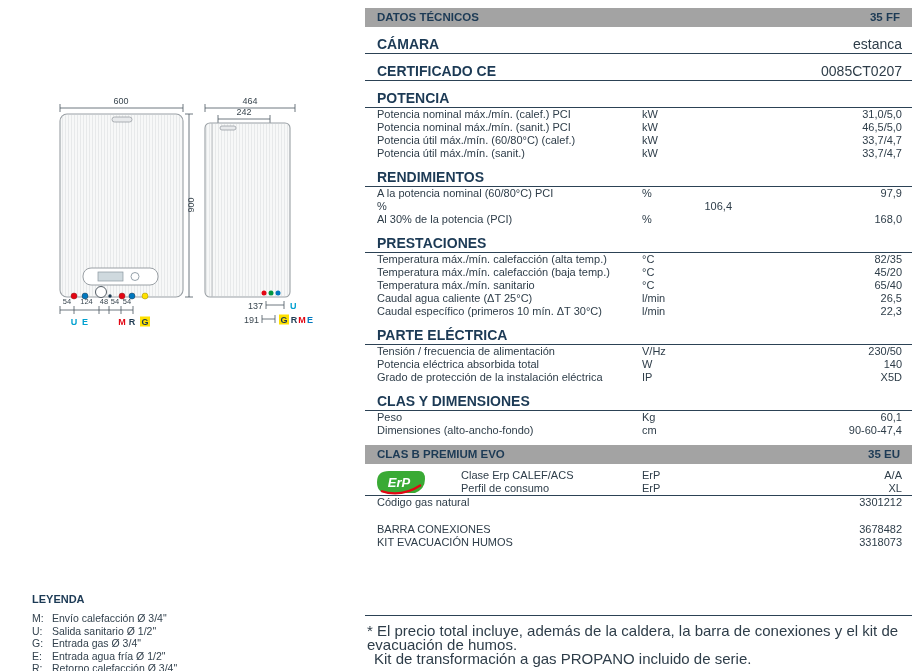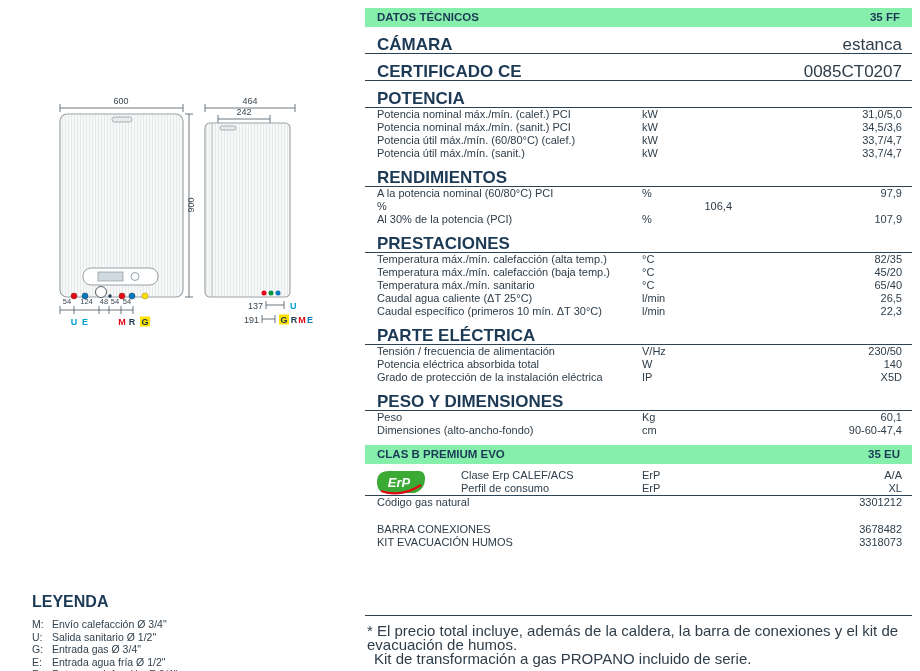--- a/index.html
+++ b/index.html
@@ -3,32 +3,32 @@
 <meta charset="utf-8">
 <style>
   html,body{margin:0;padding:0;background:#fff;}
   body{width:920px;height:671px;overflow:hidden;font-family:"Liberation Sans",sans-serif;color:#2e3d49;}
   .page{display:flex;width:920px;height:671px;position:relative;}
 
   
   .left-panel{width:363px;position:relative;flex:none;}
   .diagram-svg{position:absolute;left:28px;top:92px;}
   .legend{position:absolute;left:32px;top:593px;}
-  .legend-title{font-size:16px;font-weight:bold;color:#1c3a55;margin-bottom:7px;}
+  .legend-title{font-size:11px;font-weight:bold;color:#1c3a55;margin-bottom:7px;}
   .legend-item{display:flex;font-size:10.5px;line-height:12.5px;color:#33424e;}
   .legend-key{width:20px;flex:none;}
 
   
   .right-panel{width:557px;flex:none;box-sizing:border-box;padding:8px 8px 0 2px;}
-  .bar{background:#86efac;display:flex;justify-content:space-between;align-items:center;
+  .bar{background:#a3a3a3;display:flex;justify-content:space-between;align-items:center;
        padding:3px 12px;font-size:11.5px;font-weight:bold;color:#1c3a55;line-height:13px;}
   .bar2{margin-top:8px;gap:9px;}
   .section{margin-top:9px;}
   .section-header{display:flex;justify-content:space-between;border-bottom:1px solid #2c4255;
-                  padding:2px 10px 2px 12px;font-size:17px;line-height:13px;}
+                  padding:2px 10px 2px 12px;font-size:14px;line-height:13px;}
   .sec-title{font-weight:bold;color:#1c3a55;}
   .sec-value{color:#2e3d49;}
   .data-row{display:grid;grid-template-columns:265px 90px 1fr;padding:0 10px 0 12px;
             font-size:11px;line-height:13px;}
   .row-value{text-align:right;}
   .rule{border-bottom:1px solid #2c4255;height:0;}
   .erp-block{position:relative;padding-top:5px;}
   .erp-logo{position:absolute;left:10px;top:3px;}
   .erp-row .row-label{padding-left:84px;}
   .extra-rows{margin-top:14px;}
@@ -202,21 +202,21 @@
             <span class="sec-value"></span>
           </div>
           <div class="data-row">
             <span class="row-label">Potencia nominal máx./mín. (calef.) PCI</span>
             <span class="row-unit">kW</span>
             <span class="row-value">31,0/5,0</span>
           </div>
           <div class="data-row">
             <span class="row-label">Potencia nominal máx./mín. (sanit.) PCI</span>
             <span class="row-unit">kW</span>
-            <span class="row-value">34,5/3,6</span>
+            <span class="row-value">46,5/5,0</span>
           </div>
           <div class="data-row">
             <span class="row-label">Potencia útil máx./mín. (60/80°C) (calef.)</span>
             <span class="row-unit">kW</span>
             <span class="row-value">33,7/4,7</span>
           </div>
           <div class="data-row">
             <span class="row-label">Potencia útil máx./mín. (sanit.)</span>
             <span class="row-unit">kW</span>
             <span class="row-value">33,7/4,7</span>
@@ -232,21 +232,21 @@
             <span class="row-unit">%</span>
             <span class="row-value">97,9</span>
           </div>
           <div class="data-row">
             <span class="row-unit">%</span>
             <span class="row-value">106,4</span>
           </div>
           <div class="data-row">
             <span class="row-label">Al 30% de la potencia (PCI)</span>
             <span class="row-unit">%</span>
-            <span class="row-value">107,9</span>
+            <span class="row-value">168,0</span>
           </div>
         </div>
         <div class="section">
           <div class="section-header">
             <span class="sec-title">PRESTACIONES</span>
             <span class="sec-value"></span>
           </div>
           <div class="data-row">
             <span class="row-label">Temperatura máx./mín. calefacción (alta temp.)</span>
             <span class="row-unit">°C</span>
@@ -289,21 +289,21 @@
             <span class="row-value">140</span>
           </div>
           <div class="data-row">
             <span class="row-label">Grado de protección de la instalación eléctrica</span>
             <span class="row-unit">IP</span>
             <span class="row-value">X5D</span>
           </div>
         </div>
         <div class="section">
           <div class="section-header">
-            <span class="sec-title">PESO Y DIMENSIONES</span>
+            <span class="sec-title">CLAS Y DIMENSIONES</span>
             <span class="sec-value"></span>
           </div>
           <div class="data-row">
             <span class="row-label">Peso</span>
             <span class="row-unit">Kg</span>
             <span class="row-value">60,1</span>
           </div>
           <div class="data-row">
             <span class="row-label">Dimensiones (alto-ancho-fondo)</span>
             <span class="row-unit">cm</span>

